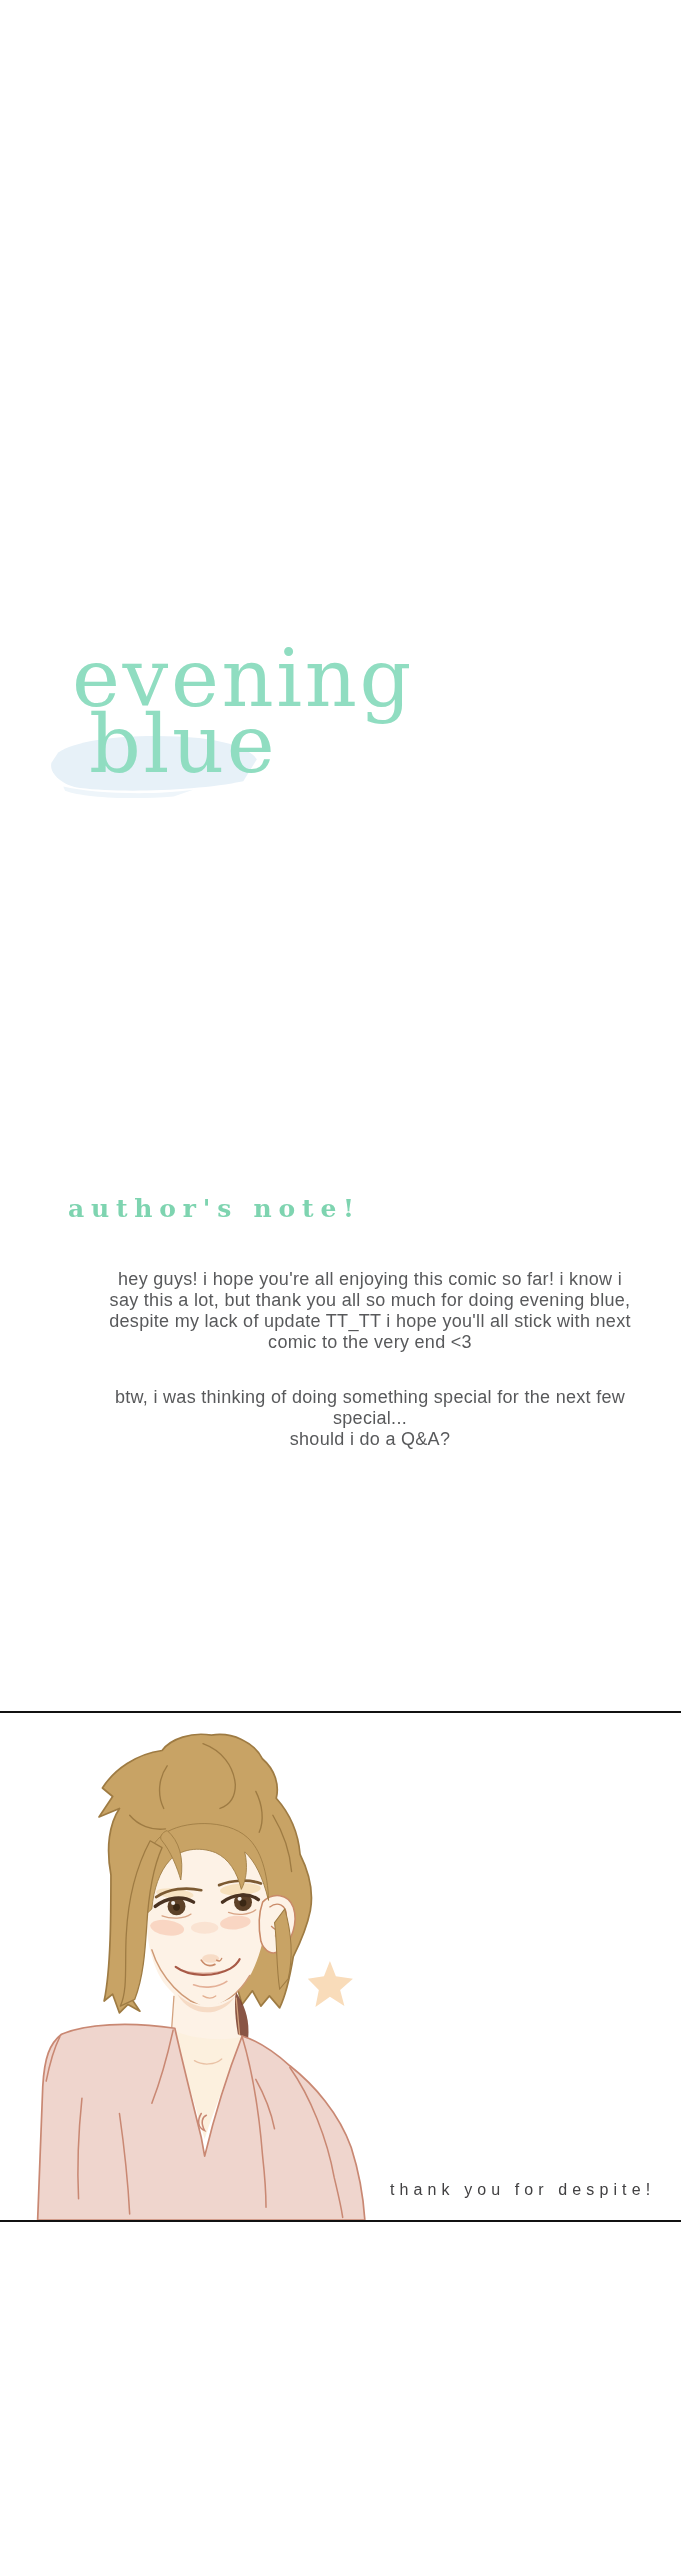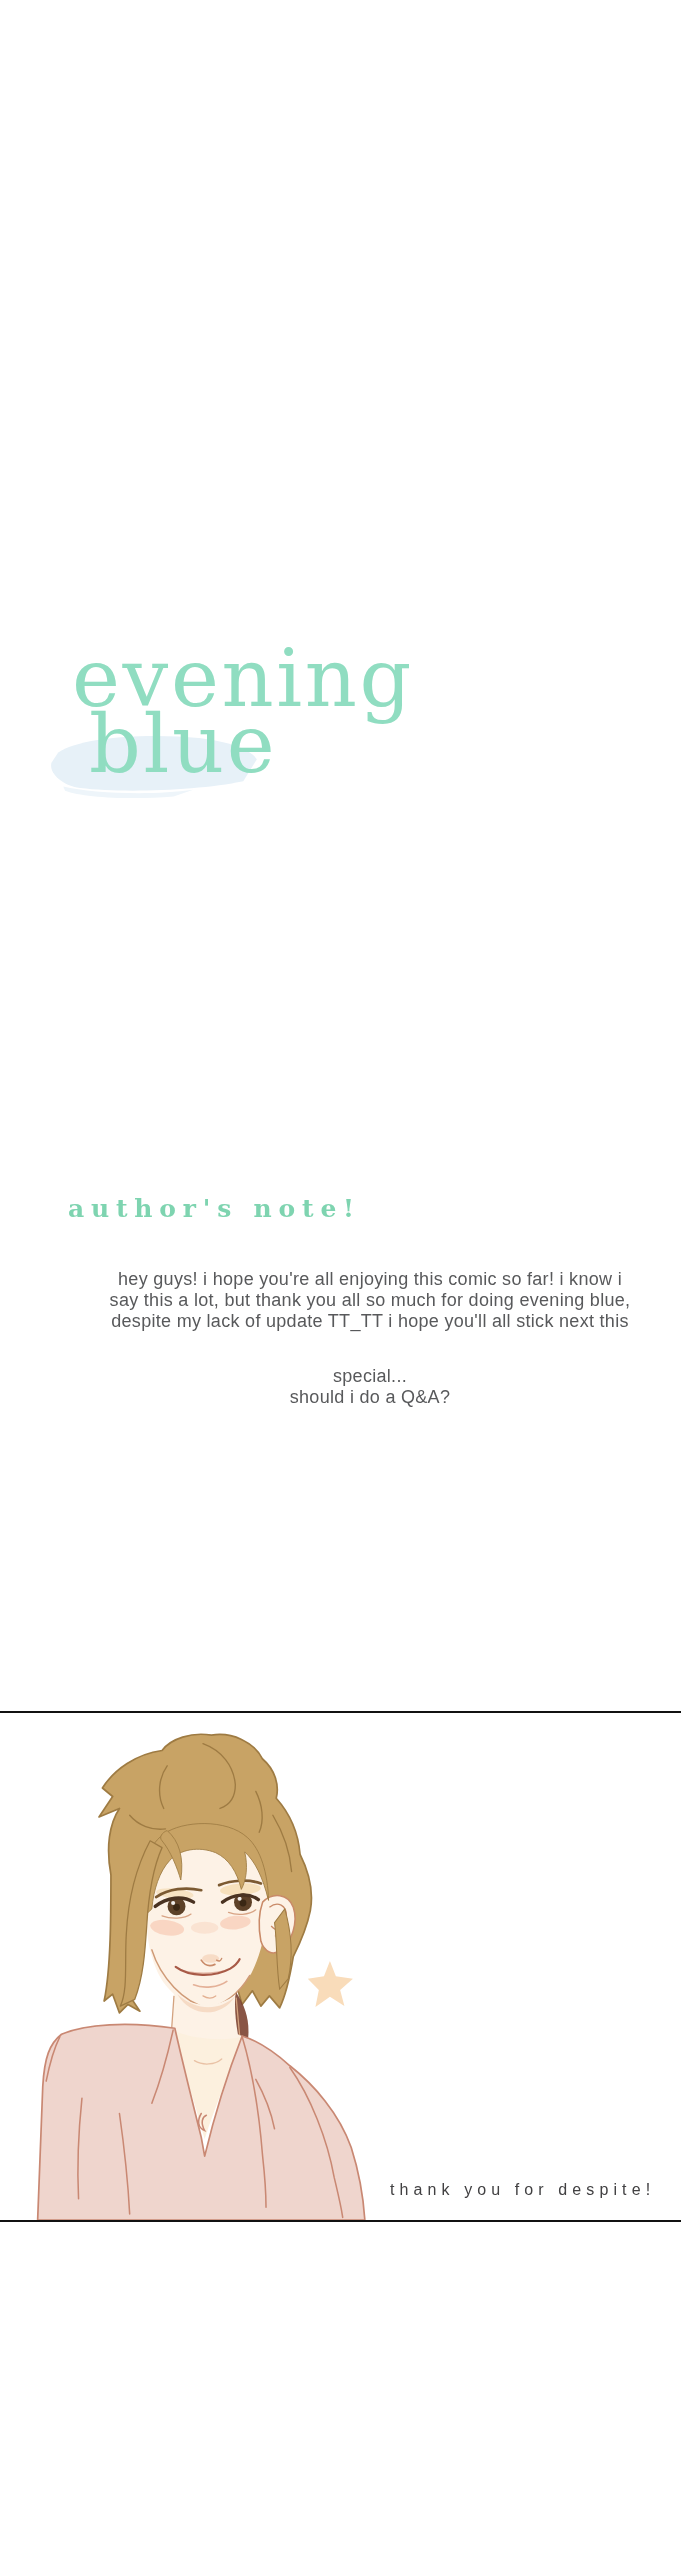--- a/index.html
+++ b/index.html
@@ -41,24 +41,26 @@
   <div class="title-word" id="title-line1">evening</div>
   <div class="title-word" id="title-line2">blue</div>
 
   <div id="note-heading">author's note!</div>
 
   <div id="note-body">
     <p id="note-paragraph-1">
       </p>
       <div class="text-line">hey guys! i hope you're all enjoying this comic so far! i know i</div>
       <div class="text-line">say this a lot, but thank you all so much for doing evening blue,</div>
-      <div class="text-line">despite my lack of update TT_TT i hope you'll all stick next this</div>
+      <div class="text-line">despite my lack of update TT_TT i hope you'll all stick with next</div>
+      <div class="text-line">comic to the very end &lt;3</div>
     <p></p>
     <p id="note-paragraph-2">
       </p>
+      <div class="text-line">btw, i was thinking of doing something special for the next few</div>
       <div class="text-line">special...</div>
       <div class="text-line">should i do a Q&amp;A?</div>
     <p></p>
   </div>
 
   <div id="ending-panel">
     <svg id="character-illustration" viewBox="0 0 800 595">
 
       <g>
         <path stroke="#9e7b43" stroke-width="2" stroke-linejoin="round" d="M 130,190 C 124,158 128,130 140,112 L 116,122 L 132,98 L 120,88

